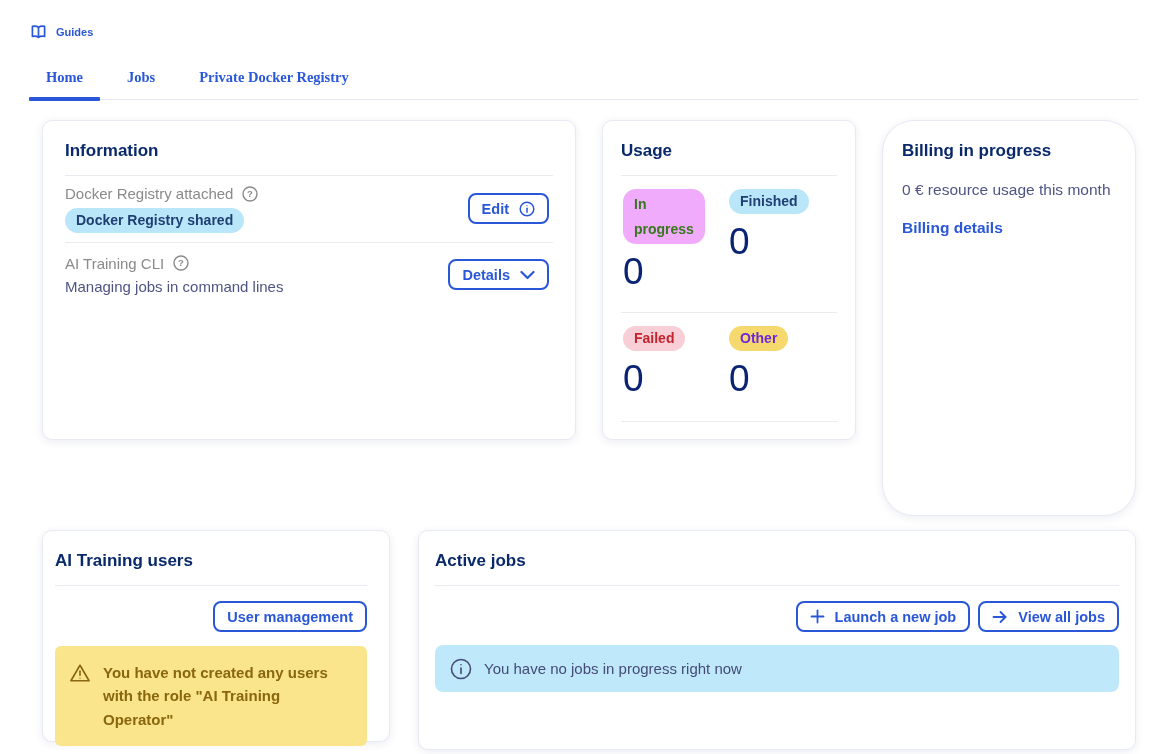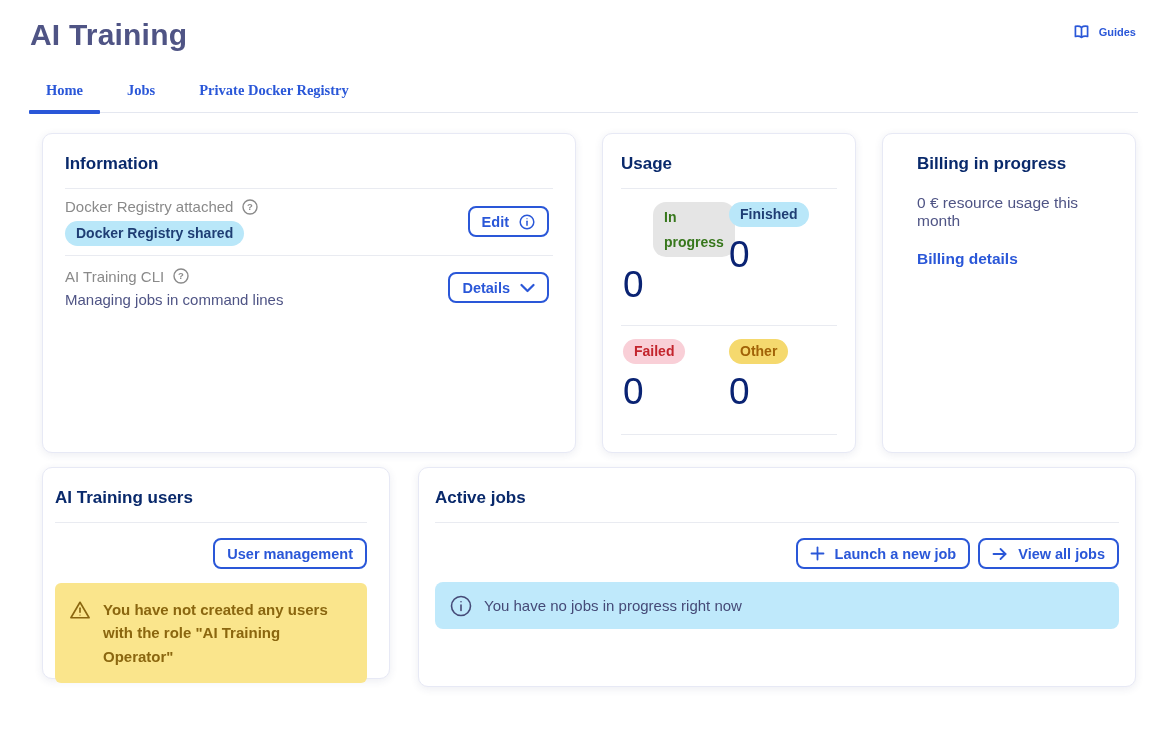--- a/index.html
+++ b/index.html
@@ -53,21 +53,21 @@
     box-shadow: 0 2px 8px rgba(40, 50, 110, 0.09);
     padding: 20px 22px;
   }
   .card h2 {
     margin: 0; font-size: 17px; font-weight: 700; color: #09296b;
   }
   .divider { border: none; border-top: 1px solid #e9ebf1; margin: 14px 0 0 0; }
 
   .card-information { width: 534px; height: 320px; }
   .card-usage       { width: 254px; height: 320px; padding: 20px 18px; }
-  .card-billing     { width: 254px; height: 320px; padding: 20px 34px; }
+  .card-billing     { width: 254px; height: 396px; padding: 20px 19px; border-radius: 32px; }
   .card-users       { width: 348px; height: 212px; padding-left: 12px; }
   .card-jobs        { width: 718px; height: 220px; padding: 20px 16px; }
 
   
   .info-row {
     display: flex; justify-content: space-between; align-items: center;
     padding: 9px 4px 9px 0; min-height: 64px;
     border-bottom: 1px solid #e9ebf1;
   }
   .info-row.last { border-bottom: none; }
@@ -77,23 +77,23 @@
     color: #8a8a8a; font-size: 15px;
   }
   .info-desc { color: #4f5485; font-size: 15px; }
 
   .badge {
     display: inline-block; width: max-content;
     padding: 3px 11px; border-radius: 13px;
     font-size: 14px; font-weight: 700; line-height: 1.35;
   }
   .badge-info    { background: #b9e7f9; color: #1f3e74; }
-  .badge-success { background: #e5e5e5; color: #37771c; margin-left: 30px; }
+  .badge-success { background: #f0abfc; color: #37771c; }
   .badge-error   { background: #f9cfd7; color: #c3242c; }
-  .badge-warning { background: #f5d96e; color: #a16207; text-align: right; }
+  .badge-warning { background: #f5d96e; color: #6d28d9; text-align: right; }
 
   .btn {
     display: inline-flex; align-items: center; gap: 10px;
     background: #ffffff; border: 2px solid #2a57d8; border-radius: 8px;
     color: #2a57d8; font-family: inherit;
     font-size: 14.5px; font-weight: 700;
     padding: 4px 12px; height: 31px;
     cursor: pointer; white-space: nowrap;
   }
 
@@ -145,21 +145,20 @@
   }
 
   .icon { display: inline-flex; flex: 0 0 auto; }
 </style>
 </head>
 <body>
 
 <div class="page">
 
   <div class="topbar">
-    <h1 class="page-title">AI Training</h1>
     <a class="guides-link">
       <span class="icon">
         <svg width="17" height="15" viewBox="0 0 24 20" fill="none" stroke="#2a57d8" stroke-width="2.4" stroke-linecap="round" stroke-linejoin="round">
           <path d="M12 4.2 C9.8 2.4 6.6 2 3.4 2.8 L3.4 17 C6.6 16.2 9.8 16.6 12 18.4 C14.2 16.6 17.4 16.2 20.6 17 L20.6 2.8 C17.4 2 14.2 2.4 12 4.2 Z"></path>
           <line x1="12" y1="4.6" x2="12" y2="18"></line>
         </svg>
       </span>
       <span>Guides</span>
     </a>
   </div>

